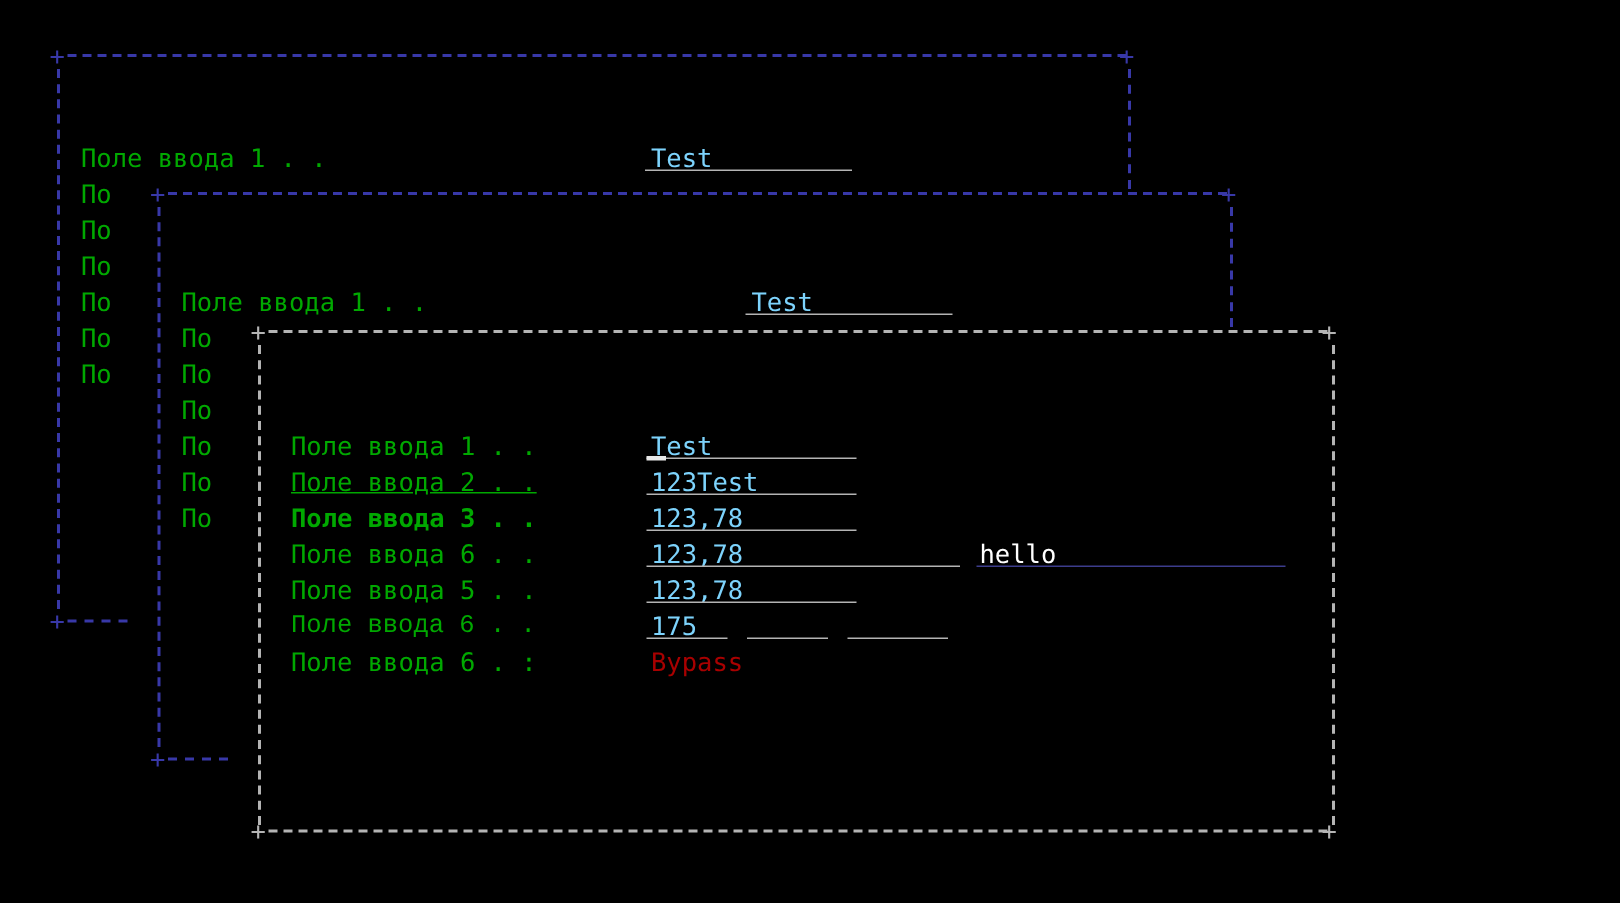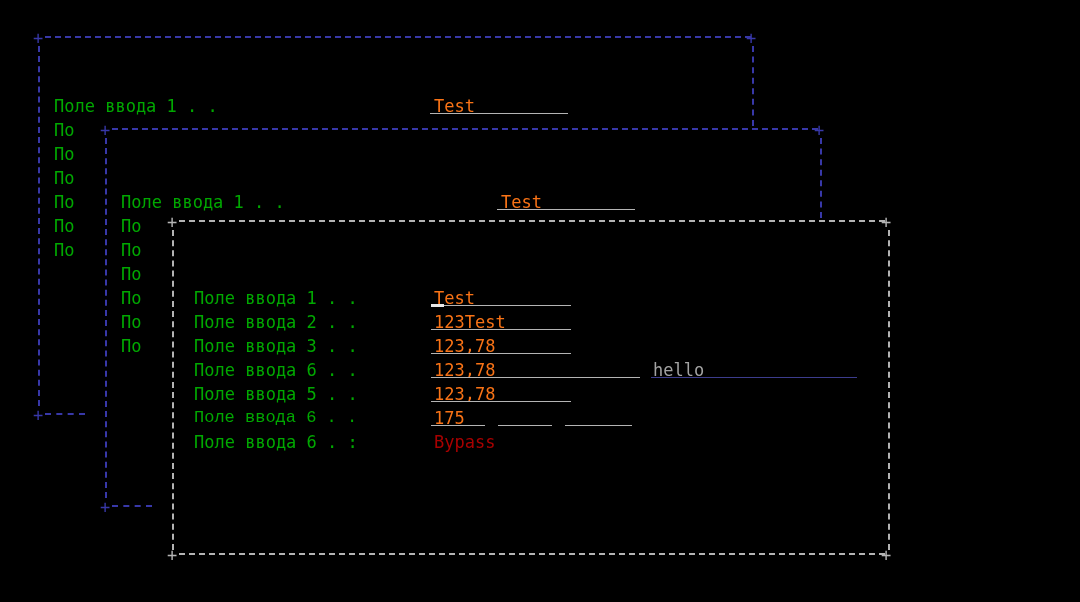--- a/index.html
+++ b/index.html
@@ -52,21 +52,21 @@
     font-family: "DejaVu Sans Mono", "Liberation Mono", monospace;
     font-size: 17px;
     line-height: 24px;
   }
   .b-blue { border-color: #3838a8; }
   .b-white { border-color: #b4b4b4; }
 
   .field-text {
     position: absolute;
     white-space: pre;
-    color: #f97316;
+    color: #7dd3fc;
     font-family: "DejaVu Sans Mono", "Liberation Mono", monospace;
     font-size: 17px;
     line-height: 24px;
   }
   .underline {
     position: absolute;
     height: 0;
     border-bottom: 1px solid #b4b4b4;
   }
   .underline-blue {
@@ -135,32 +135,32 @@
     <div class="vline b-white" style="left:888px; top:230px; height:320px;"></div>
     <div class="corner white" style="left:167px; top:543px;">+</div>
     <div class="hline b-white" style="left:179px; top:553px; width:706px;"></div>
     <div class="corner white" style="left:881px; top:543px;">+</div>
 
     <div class="cell green" style="left:194px; top:286px;">Поле ввода 1 . .</div>
     <div class="field-text" style="left:434px; top:286px;">Test</div>
     <div class="underline" style="left:431px; top:305px; width:140px;"></div>
     <div class="caret" style="left:431px; top:304px; width:13px;"></div>
 
-    <div class="cell green" style="left:194px; top:310px;">Поле ввода 2 . .</div>
+    <div class="cell green" style="left:194px; top:310px;text-decoration:underline;">Поле ввода 2 . .</div>
     <div class="field-text" style="left:434px; top:310px;">123Test</div>
     <div class="underline" style="left:431px; top:329px; width:140px;"></div>
 
-    <div class="cell green" style="left:194px; top:334px;">Поле ввода 3 . .</div>
+    <div class="cell green" style="left:194px; top:334px;font-weight:bold;">Поле ввода 3 . .</div>
     <div class="field-text" style="left:434px; top:334px;">123,78</div>
     <div class="underline" style="left:431px; top:353px; width:140px;"></div>
 
     <div class="cell green" style="left:194px; top:358px;">Поле ввода 6 . .</div>
     <div class="field-text" style="left:434px; top:358px;">123,78</div>
     <div class="underline" style="left:431px; top:377px; width:209px;"></div>
-    <div class="field-text navy" style="left:653px; top:358px; color:#a3a3a3;">hello</div>
+    <div class="field-text navy" style="left:653px; top:358px; color:#ffffff;">hello</div>
     <div class="underline-blue" style="left:651px; top:377px; width:206px;"></div>
 
     <div class="cell green" style="left:194px; top:382px;">Поле ввода 5 . .</div>
     <div class="field-text" style="left:434px; top:382px;">123,78</div>
     <div class="underline" style="left:431px; top:401px; width:140px;"></div>
 
     <div class="cell green" style="left:194px; top:406px;font-family:Liberation Mono, monospace;">Поле ввода 6 . .</div>
     <div class="field-text" style="left:434px; top:406px;">175</div>
     <div class="underline" style="left:431px; top:425px; width:54px;"></div>
     <div class="underline" style="left:498px; top:425px; width:54px;"></div>

